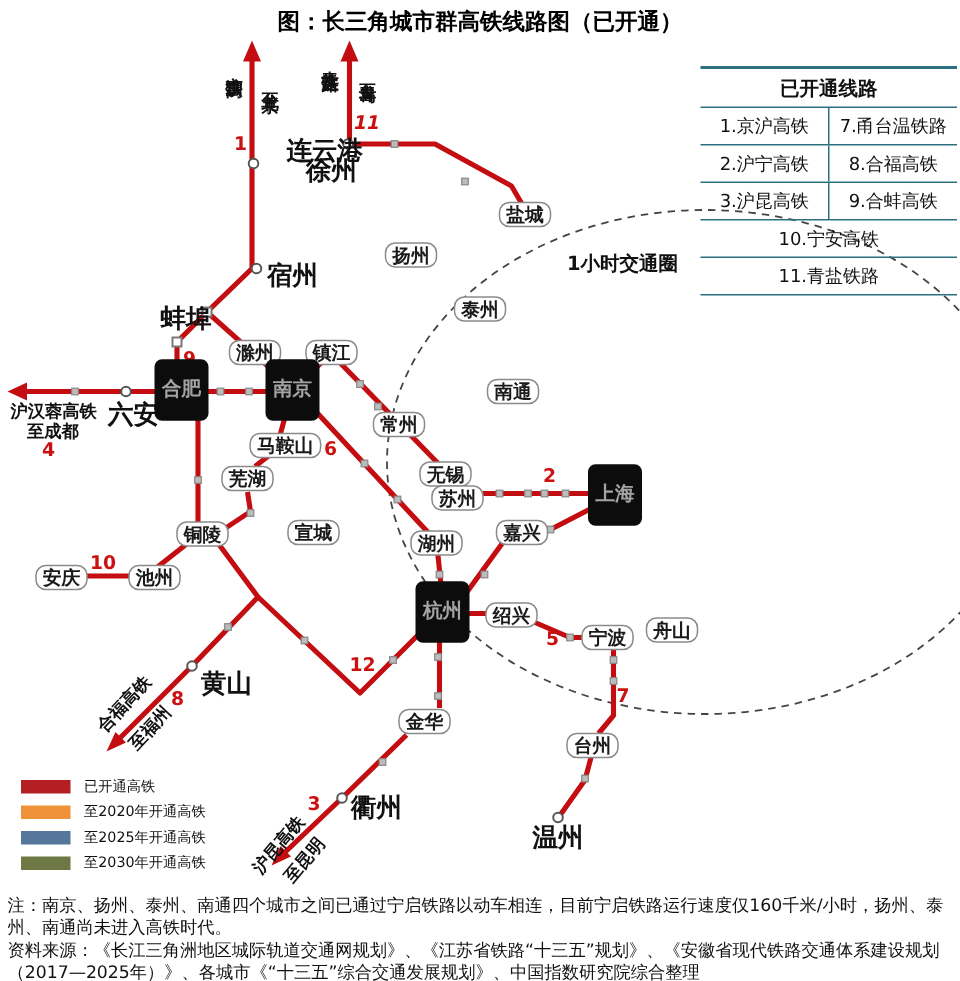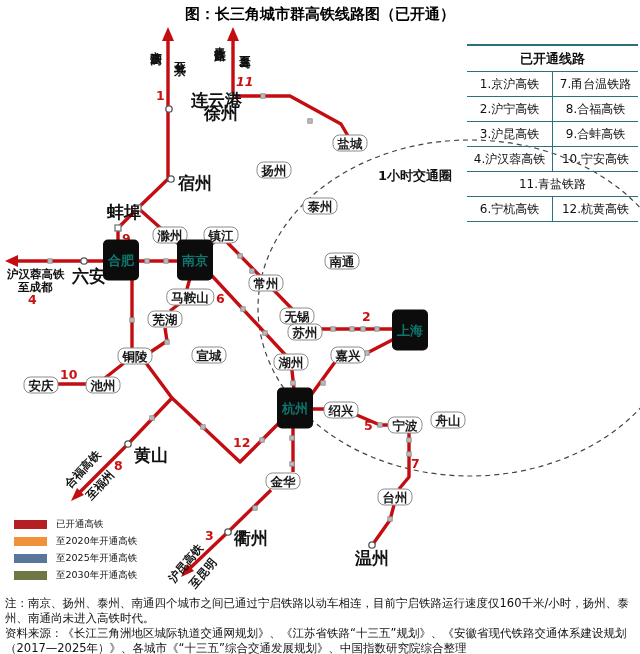--- a/index.html
+++ b/index.html
@@ -2,21 +2,21 @@
 <html><head>
 <meta charset="utf-8">
 <style>
   html,body{margin:0;padding:0;background:#fff;}
   .stage{position:relative;width:640px;height:654px;background:#ffffff;overflow:hidden;
          font-family:"DejaVu Sans","Liberation Sans",sans-serif;color:#111;}
   svg.rails{position:absolute;left:0;top:0;}
   
   .city{position:absolute;transform:translate(-50%,-50%);background:#fff;border:1.5px solid #8a8a8a;
         border-radius:7px;padding:0 4px;font-size:12.5px;font-weight:bold;line-height:15px;white-space:nowrap;color:#1a1a1a;}
-  .major{position:absolute;transform:translate(-50%,-50%);background:#0c0c0c;color:#0f766e;border-radius:5px;
+  .major{position:absolute;transform:translate(-50%,-50%);background:#0c0c0c;color:#a3a3a3;border-radius:5px;
          padding:13px 5px;font-size:13px;font-weight:bold;line-height:15px;white-space:nowrap;text-align:right;}
   .stn{position:absolute;font-size:17px;font-weight:bold;white-space:nowrap;color:#111;}
   .num{position:absolute;color:#cc1111;font-weight:bold;font-size:12.5px;line-height:12px;}
   .vtext{position:absolute;writing-mode:vertical-rl;text-orientation:upright;font-weight:bold;
          font-size:11.5px;letter-spacing:1px;white-space:nowrap;color:#111;}
   .dirtext{position:absolute;font-weight:bold;font-size:11.5px;white-space:nowrap;color:#111;}
   .rot{transform-origin:center center;}
   .circle-label{position:absolute;font-weight:bold;font-size:13px;color:#111;}
   
   .tbl{position:absolute;left:467px;top:44px;width:171px;border-top:2.2px solid #2c7080;font-size:12px;}
@@ -187,29 +187,24 @@
     </div>
     <div class="tbl-row">
       <div class="tbl-cell first">2.沪宁高铁</div>
       <div class="tbl-cell">8.合福高铁</div>
     </div>
     <div class="tbl-row">
       <div class="tbl-cell first">3.沪昆高铁</div>
       <div class="tbl-cell">9.合蚌高铁</div>
     </div>
     <div class="tbl-row">
-      <div class="tbl-cell first">4.沪汉蓉高铁</div>
       <div class="tbl-cell">10.宁安高铁</div>
     </div>
     <div class="tbl-row">
       <div class="tbl-cell">11.青盐铁路</div>
-    </div>
-    <div class="tbl-row">
-      <div class="tbl-cell first">6.宁杭高铁</div>
-      <div class="tbl-cell">12.杭黄高铁</div>
     </div>
   </div>
 
   <div class="lg-row" style="top:519px;">
     <span class="lg-swatch sw0"></span>
     <span class="lg-label">已开通高铁</span>
   </div>
   <div class="lg-row" style="top:536px;">
     <span class="lg-swatch sw1"></span>
     <span class="lg-label">至2020年开通高铁</span>

